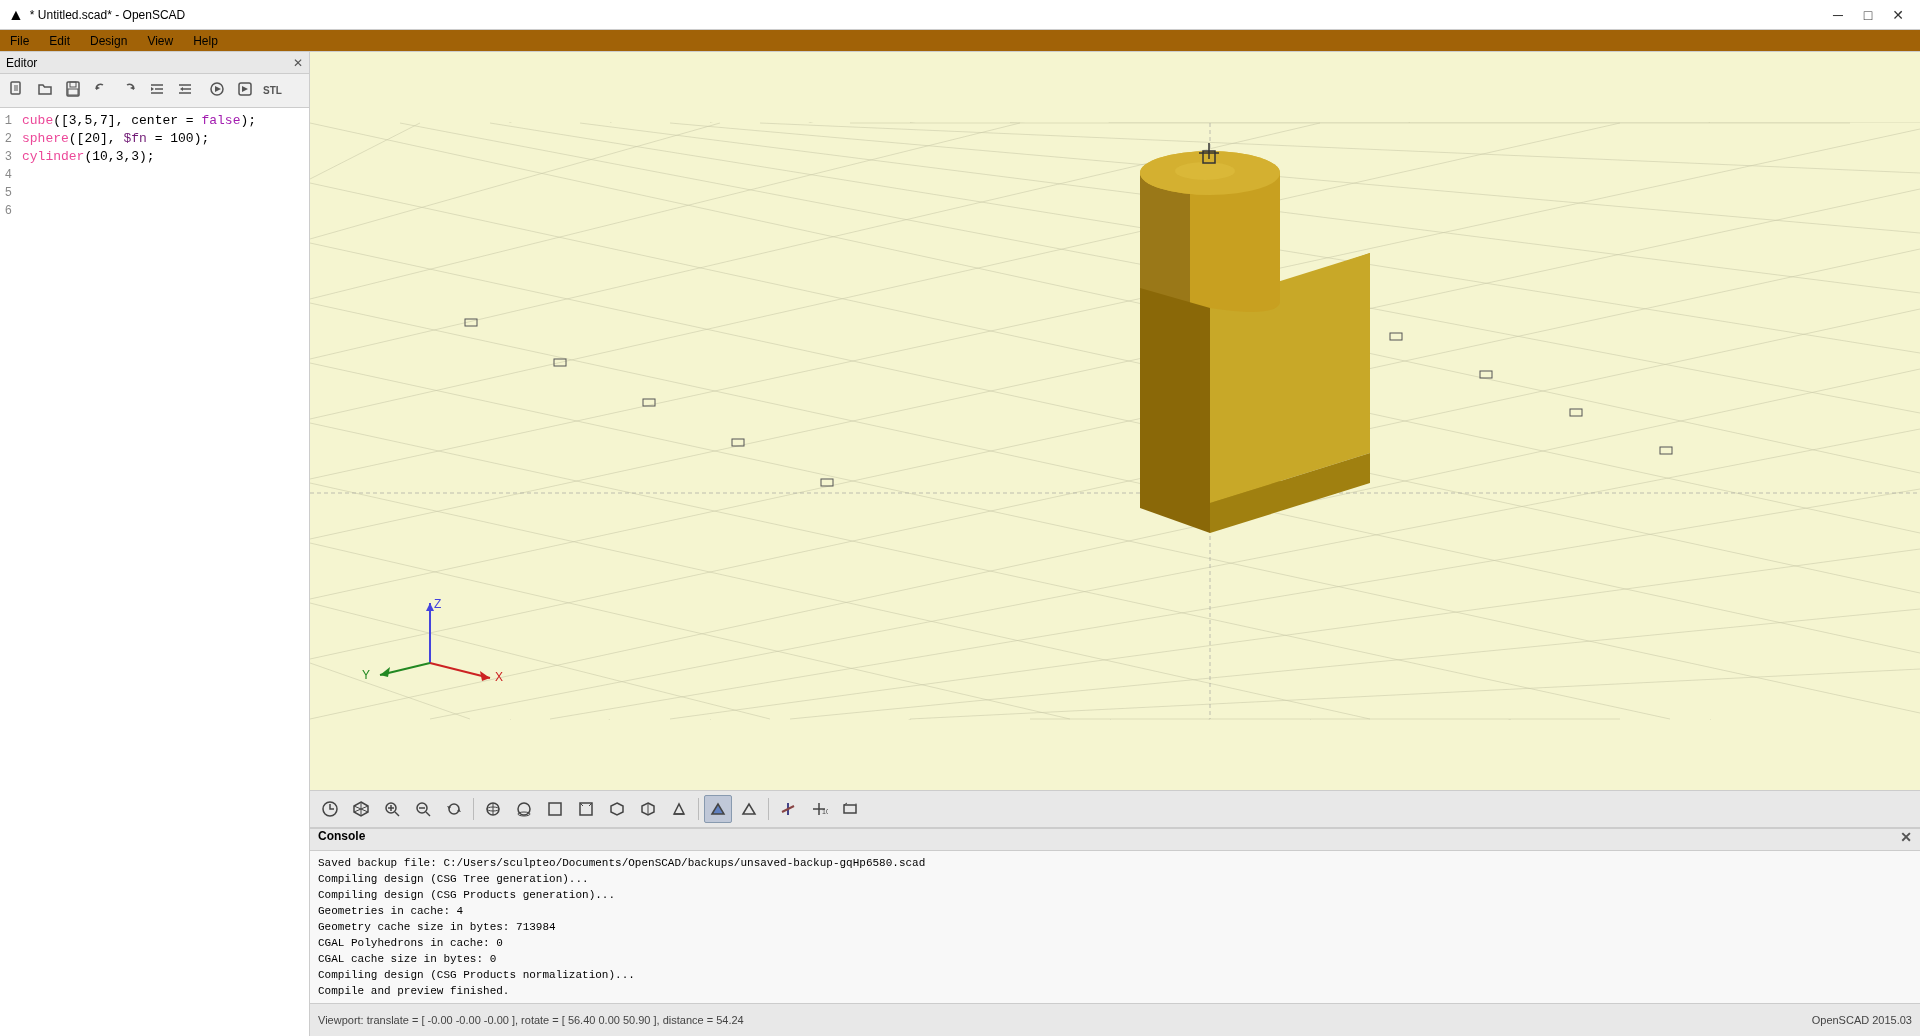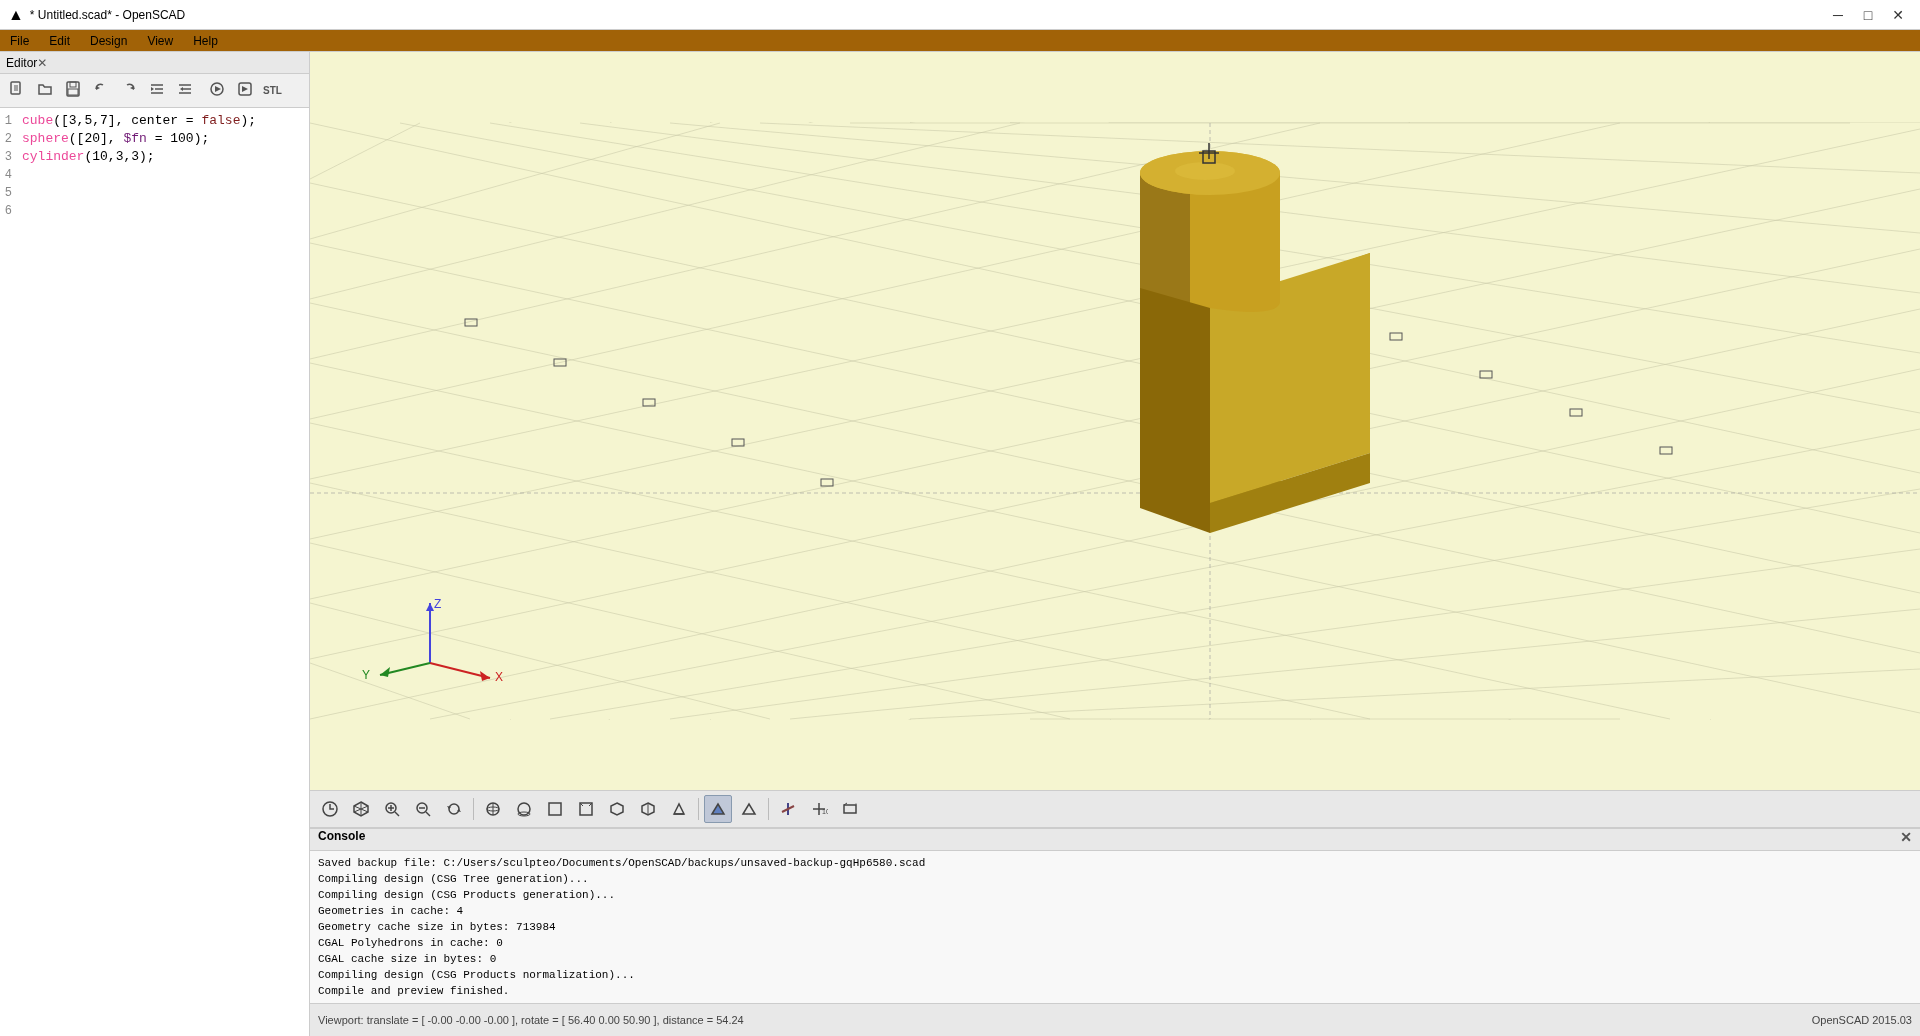--- a/index.html
+++ b/index.html
@@ -57,20 +57,21 @@
       display: flex;
       flex-direction: column;
       flex-shrink: 0;
     }
     #editor-header {
       height: 22px;
       background: #e8e8e8;
       border-bottom: 1px solid #ccc;
       display: flex;
       align-items: center;
+      justify-content: space-between;
       padding: 0 6px;
       font-size: 12px;
     }
     #editor-close-btn {
       cursor: pointer;
       font-size: 12px;
       color: #555;
     }
     #editor-toolbar {
       height: 34px;
@@ -113,21 +114,21 @@
       font-size: 12px;
       user-select: none;
       flex-shrink: 0;
     }
     .line-content {
       flex: 1;
       padding-left: 4px;
     }
     .kw-func { color: #ec4899; }
     .kw-val { color: #701a75; text-align: right; }
-    .kw-bool { color: #7f1d1d; }
+    .kw-bool { color: #a21caf; }
 
     
     #right-panel {
       flex: 1;
       display: flex;
       flex-direction: column;
     }
 
     
     #viewport {

